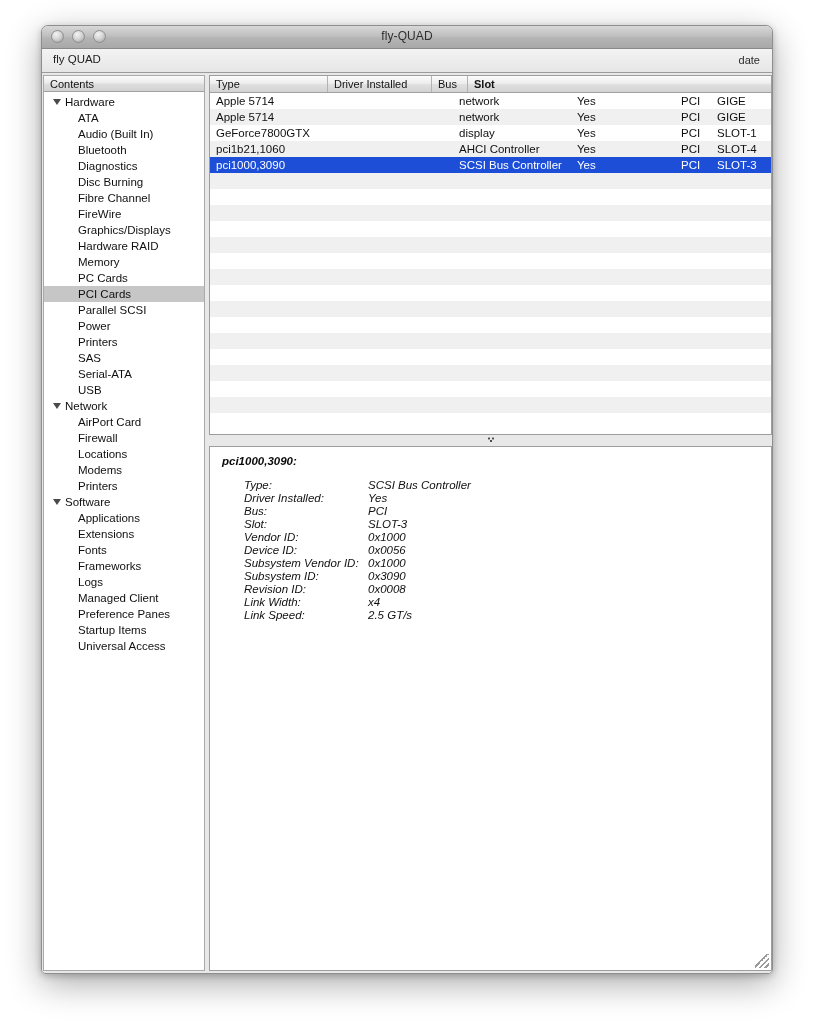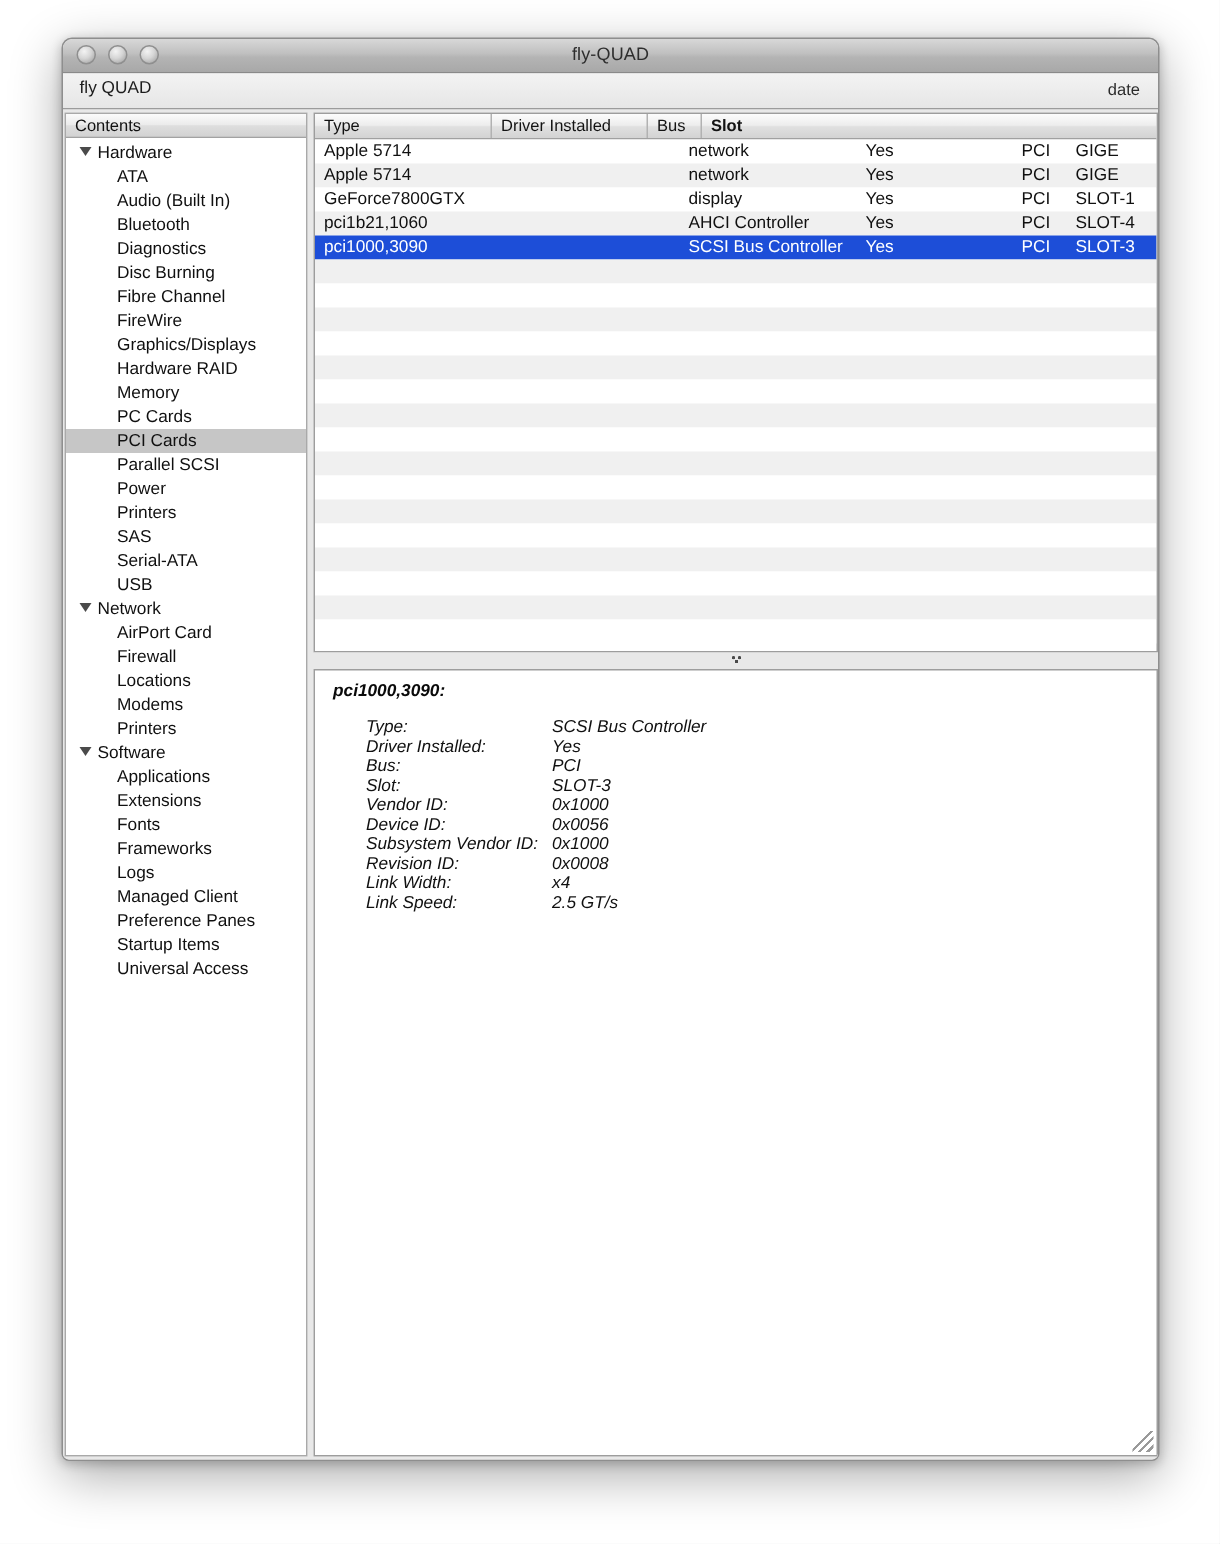--- a/index.html
+++ b/index.html
@@ -440,20 +440,24 @@
               </div>
               <div class="detail-row">
                 <div class="dl-label">Device ID:</div>
                 <div class="dl-value">0x0056</div>
               </div>
               <div class="detail-row">
                 <div class="dl-label">Subsystem Vendor ID:</div>
                 <div class="dl-value">0x1000</div>
               </div>
               <div class="detail-row">
+                <div class="dl-label">Subsystem ID:</div>
+                <div class="dl-value">0x3090</div>
+              </div>
+              <div class="detail-row">
                 <div class="dl-label">Revision ID:</div>
                 <div class="dl-value">0x0008</div>
               </div>
               <div class="detail-row">
                 <div class="dl-label">Link Width:</div>
                 <div class="dl-value">x4</div>
               </div>
               <div class="detail-row">
                 <div class="dl-label">Link Speed:</div>
                 <div class="dl-value">2.5 GT/s</div>

